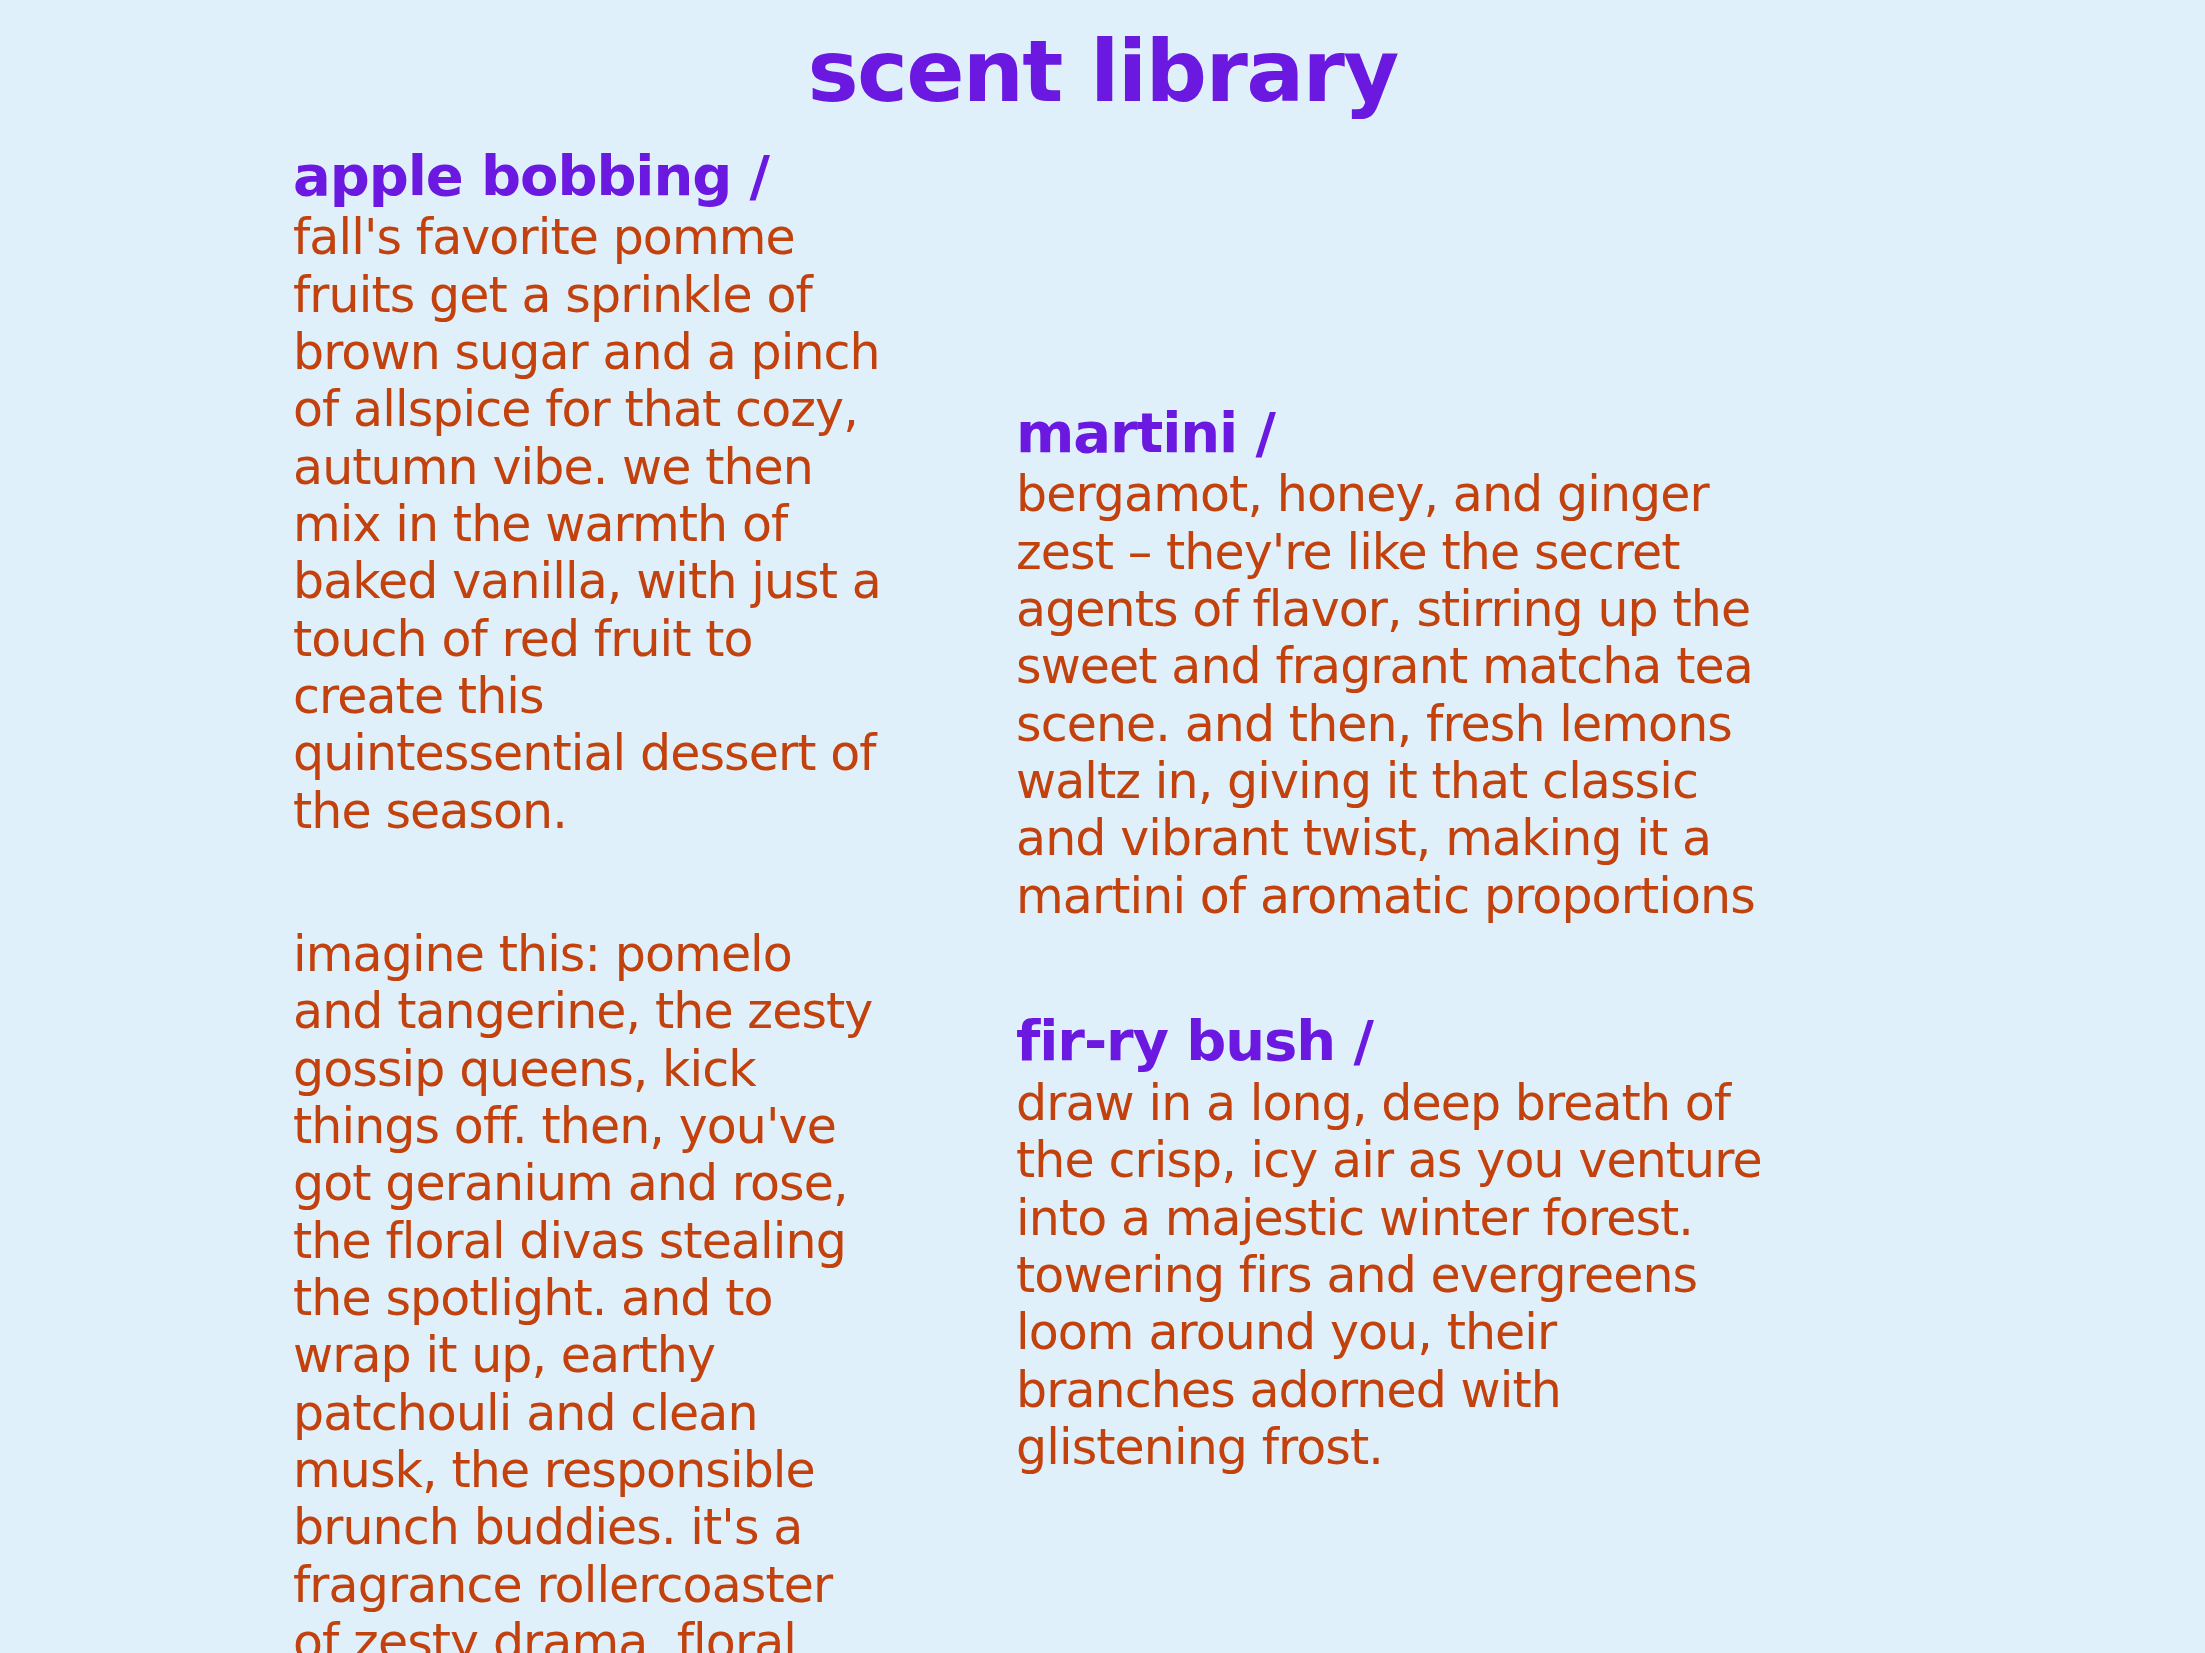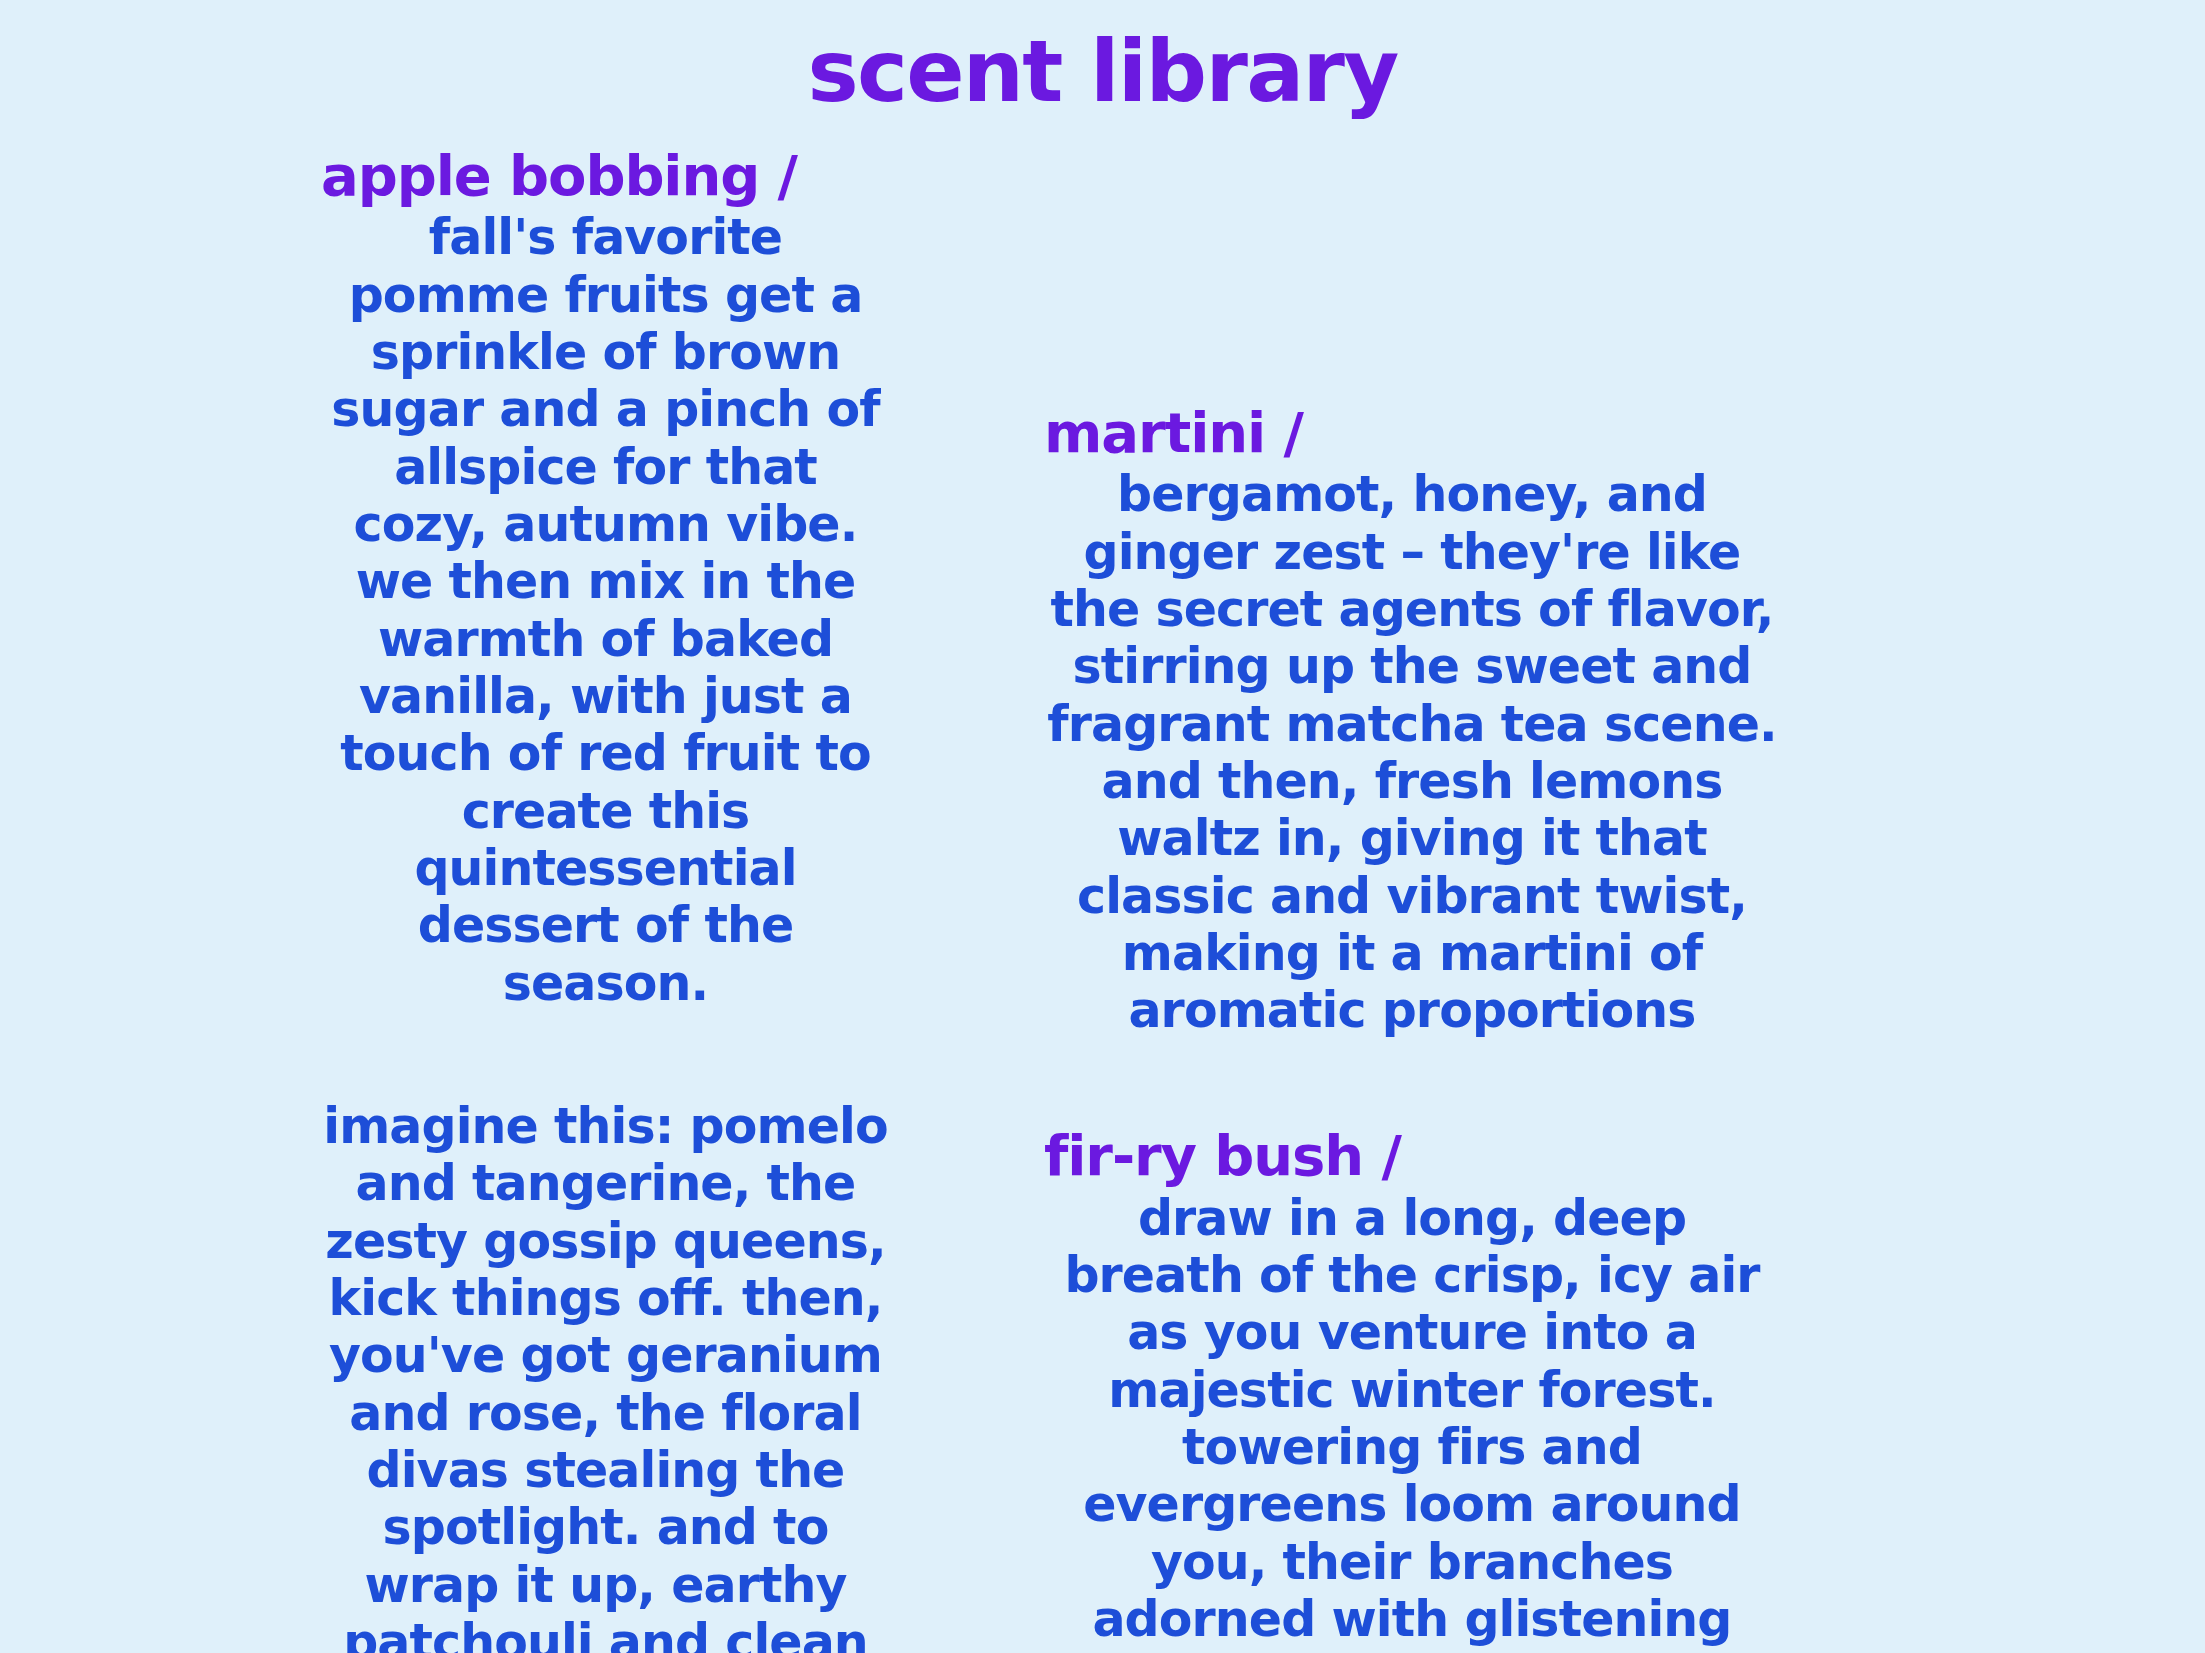--- a/index.html
+++ b/index.html
@@ -48,42 +48,40 @@
   .col-left {
     padding-left: 293px;
   }
 
   .col-right {
     padding-left: 126px;
   }
 
   .entry {
     margin-bottom: 86px;
-    margin-left: 28px;
   }
 
   .entry-title {
     color: #6b19e0;
     font-size: 56px;
     font-weight: 700;
     letter-spacing: -1.1px;
     line-height: 1.08;
     margin: 0 0 3.4px 0;
     font-family: "DejaVu Sans", sans-serif;
   }
 
   .entry-body {
-    color: #1d4ed8;
+    color: #c2410c;
     font-size: 49px;
-    font-weight: 700;
+    font-weight: 400;
     line-height: 1.17;
     letter-spacing: -0.9px;
     margin: 0;
     font-family: "DejaVu Sans", sans-serif;
-    text-align: center;
   }
 
   .col-left .entry-body { max-width: 821px; }
   .col-right .entry-body { max-width: 856px; }
 
   .entry-left-2 { margin-top: 17px; }
 </style>
 </head>
 <body>
 

